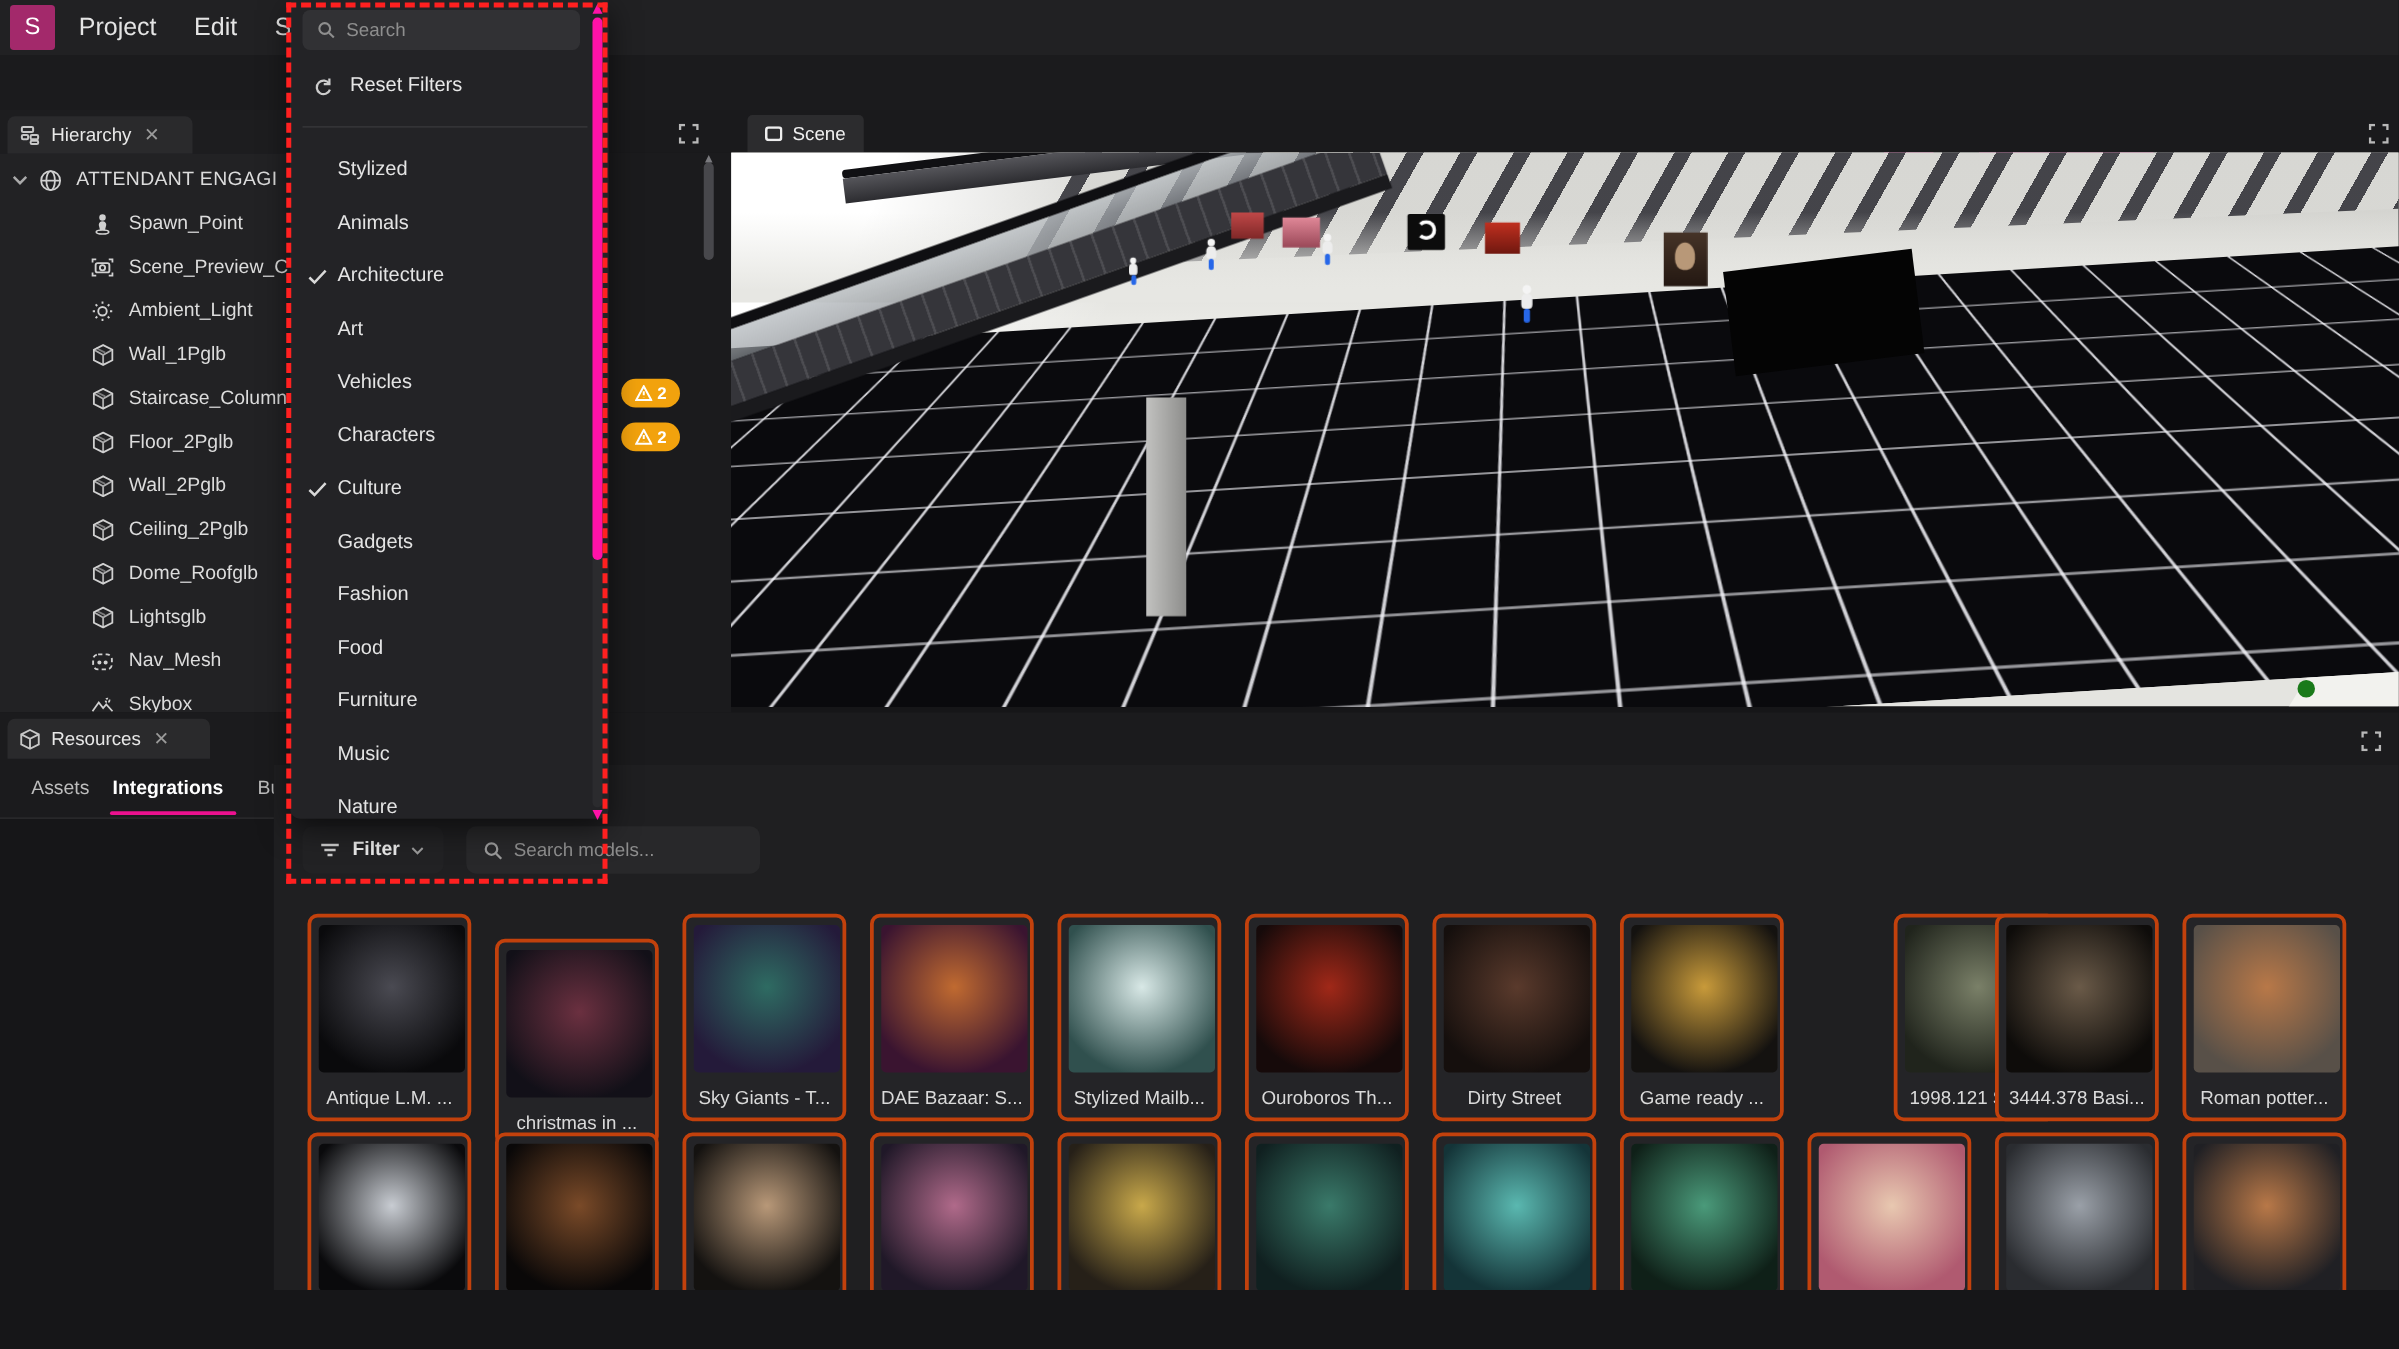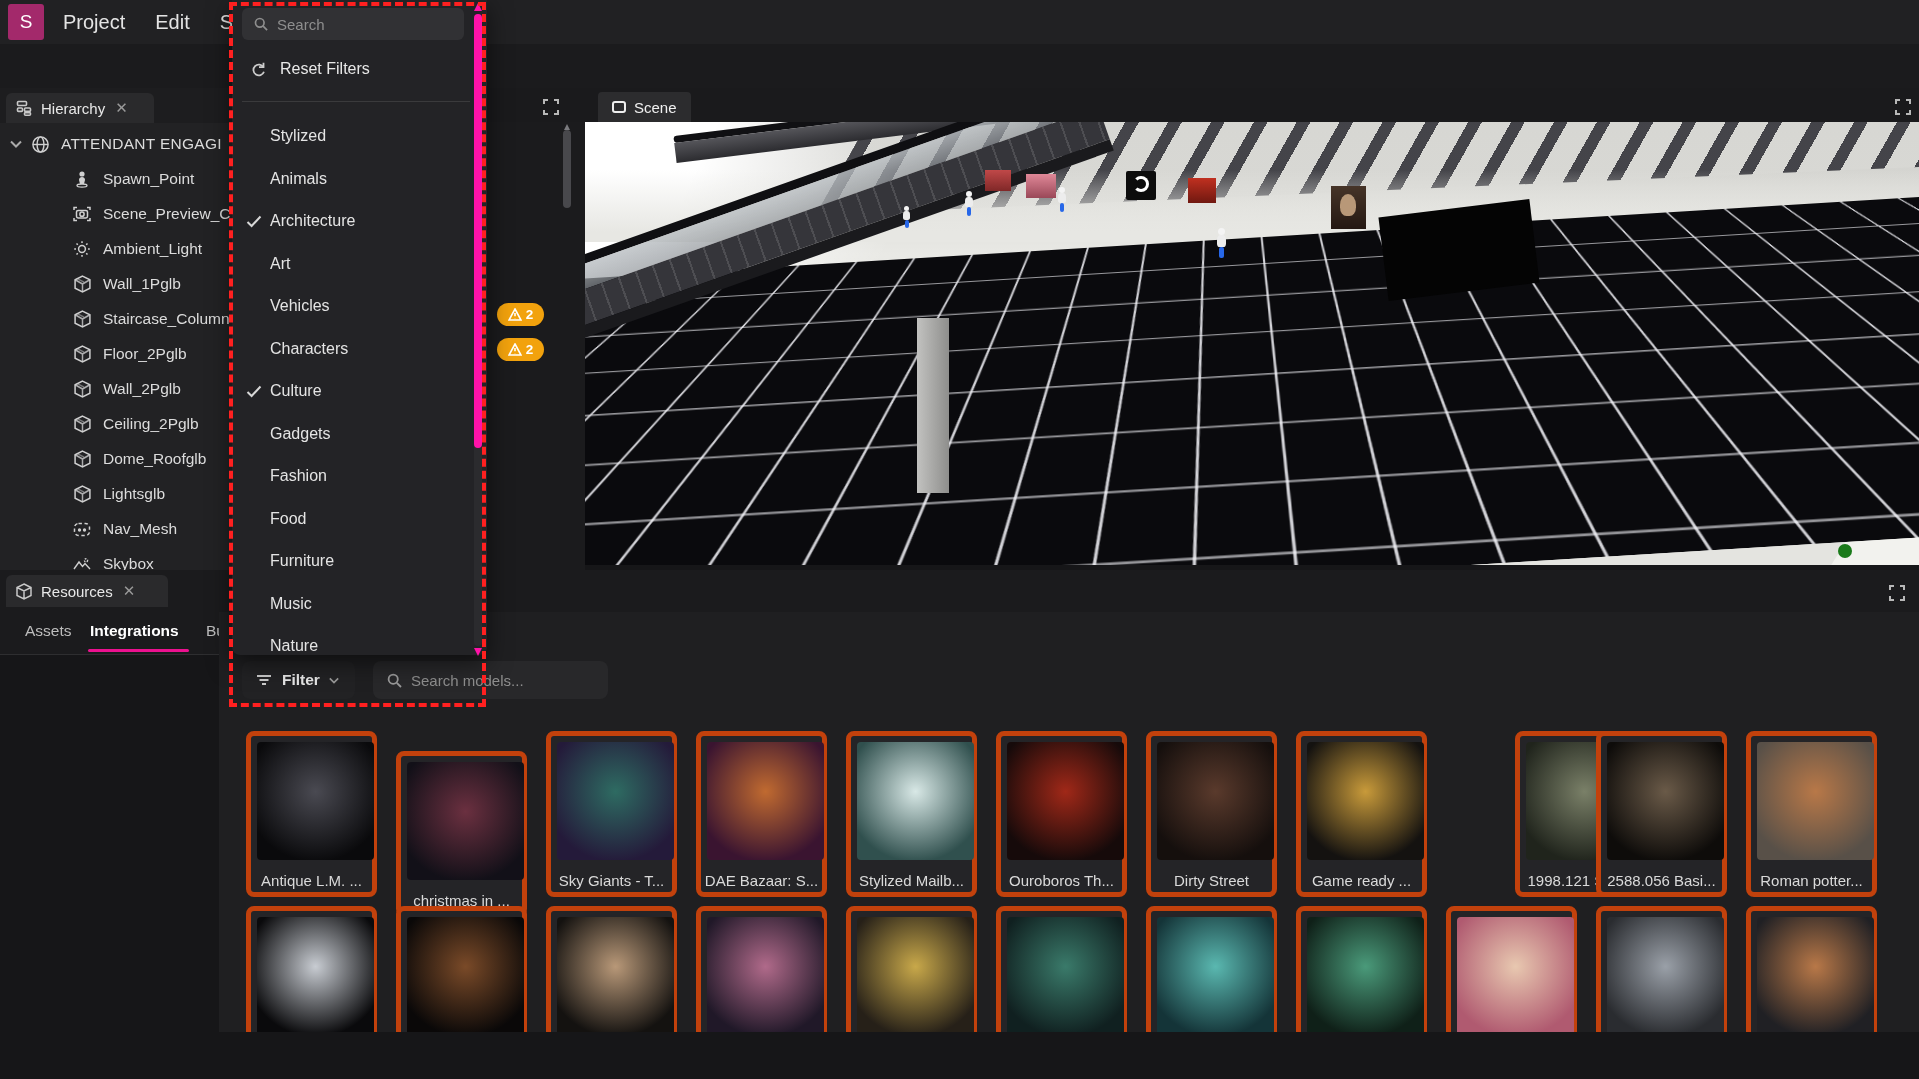--- a/index.html
+++ b/index.html
@@ -97,21 +97,21 @@
   #sketchfab-row { position:absolute; left:0; top:25px; width:218px; height:30px; background:#EE5FAD;
     display:flex; align-items:center; font-size:15.5px; color:#fff; }
   #res-content { left:219px; top:612px; width:1700px; height:420px; background:#1F1F21; overflow:hidden; }
   #filter-btn { position:absolute; left:23px; top:49px; width:113px; height:38px; background:#222224; border-radius:8px;
     display:flex; align-items:center; font-size:15.5px; }
   #models-search { position:absolute; left:154px; top:49px; width:235px; height:38px; background:#28282A; border-radius:8px;
     display:flex; align-items:center; }
   .searchbox input { background:transparent; border:none; outline:none; color:#E8E8E8;
     font-family:"Liberation Sans",sans-serif; font-size:15px; width:70%; }
   .searchbox input::placeholder { color:#8E8E8E; }
-  .card { position:absolute; width:131px; height:166px; background:#242427; border:5px solid #c2410c; border-radius:8px;padding-left:13px; }
+  .card { position:absolute; width:131px; height:166px; background:#242427; border:3px solid #c2410c; border-radius:8px;padding-left:13px; }
   .card .thumb { position:absolute; left:6px; top:6px; width:117px; height:118px; border-radius:4px; }
   .card .clabel { position:absolute; left:3px; right:3px; top:130px; height:28px; display:flex; align-items:center;
     justify-content:center; font-size:15px; color:#DADADA; white-space:nowrap; overflow:hidden; }
 
   
   #statusbar { left:218px; top:1032px; width:1701px; height:47px; background:#111113; }
   #status-left { position:absolute; left:28px; top:14px; font-size:15px; color:#fff; }
   #status-right { position:absolute; right:24px; top:14px; font-size:15px; color:#fff; }
   #status-scroll { position:absolute; right:4px; top:4px; width:5px; height:39px; background:#E8E8E8; border-radius:3px; }
 
@@ -638,21 +638,21 @@
         <div class="card" style="left: 1077px; top: 119px;">
           <div class="thumb" style="background: radial-gradient(circle at 50% 42%, rgb(200, 154, 58) 0%, rgb(20, 18, 16) 78%);"></div>
           <div class="clabel">Game ready ...</div>
         </div>
         <div class="card" style="left: 1296px; top: 119px;">
           <div class="thumb" style="background: radial-gradient(circle at 50% 42%, rgb(122, 128, 104) 0%, rgb(32, 36, 28) 78%);"></div>
           <div class="clabel">1998.121 Sutr...</div>
         </div>
         <div class="card" style="left: 1377px; top: 119px;">
           <div class="thumb" style="background: radial-gradient(circle at 50% 42%, rgb(106, 90, 72) 0%, rgb(14, 12, 10) 78%);"></div>
-          <div class="clabel">2588.056 Basi...</div>
+          <div class="clabel">3444.378 Basi...</div>
         </div>
         <div class="card" style="left: 1527px; top: 119px;">
           <div class="thumb" style="background: radial-gradient(circle at 50% 42%, rgb(184, 120, 72) 0%, rgb(88, 80, 72) 78%);"></div>
           <div class="clabel">Roman potter...</div>
         </div>
       </div>
     <div id="cards-row2">
         <div class="card" style="left: 27px; top: 294px;">
           <div class="thumb" style="background: radial-gradient(circle at 50% 42%, rgb(200, 204, 210) 0%, rgb(10, 10, 12) 78%);"></div>
         </div>

